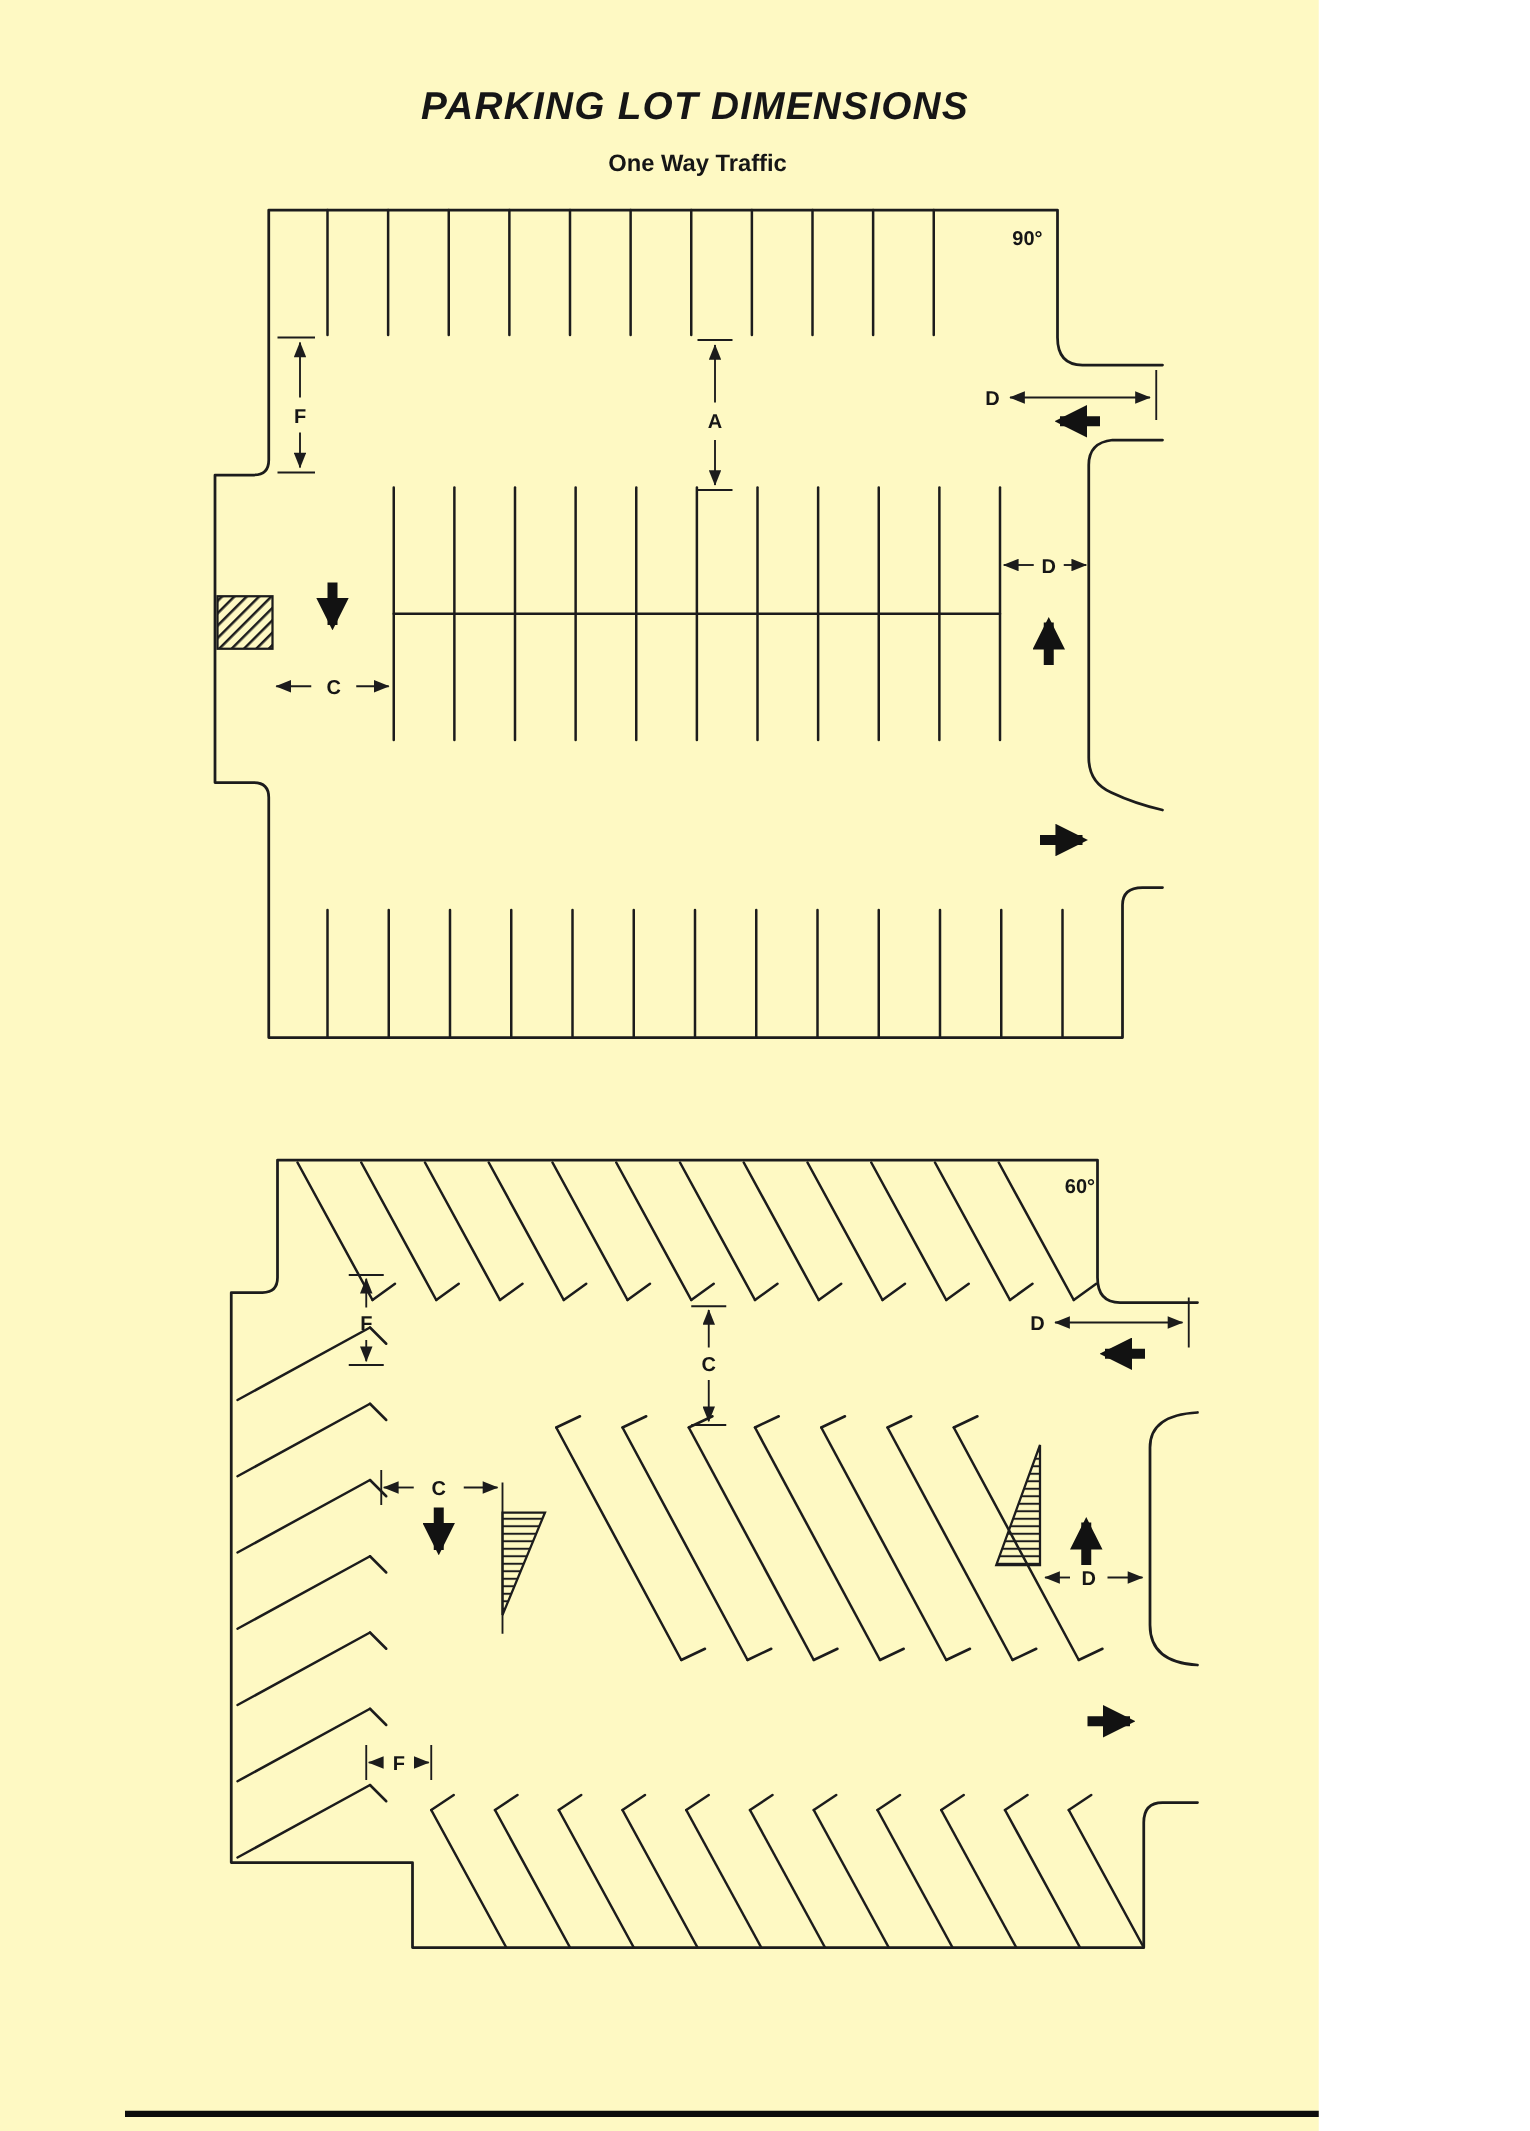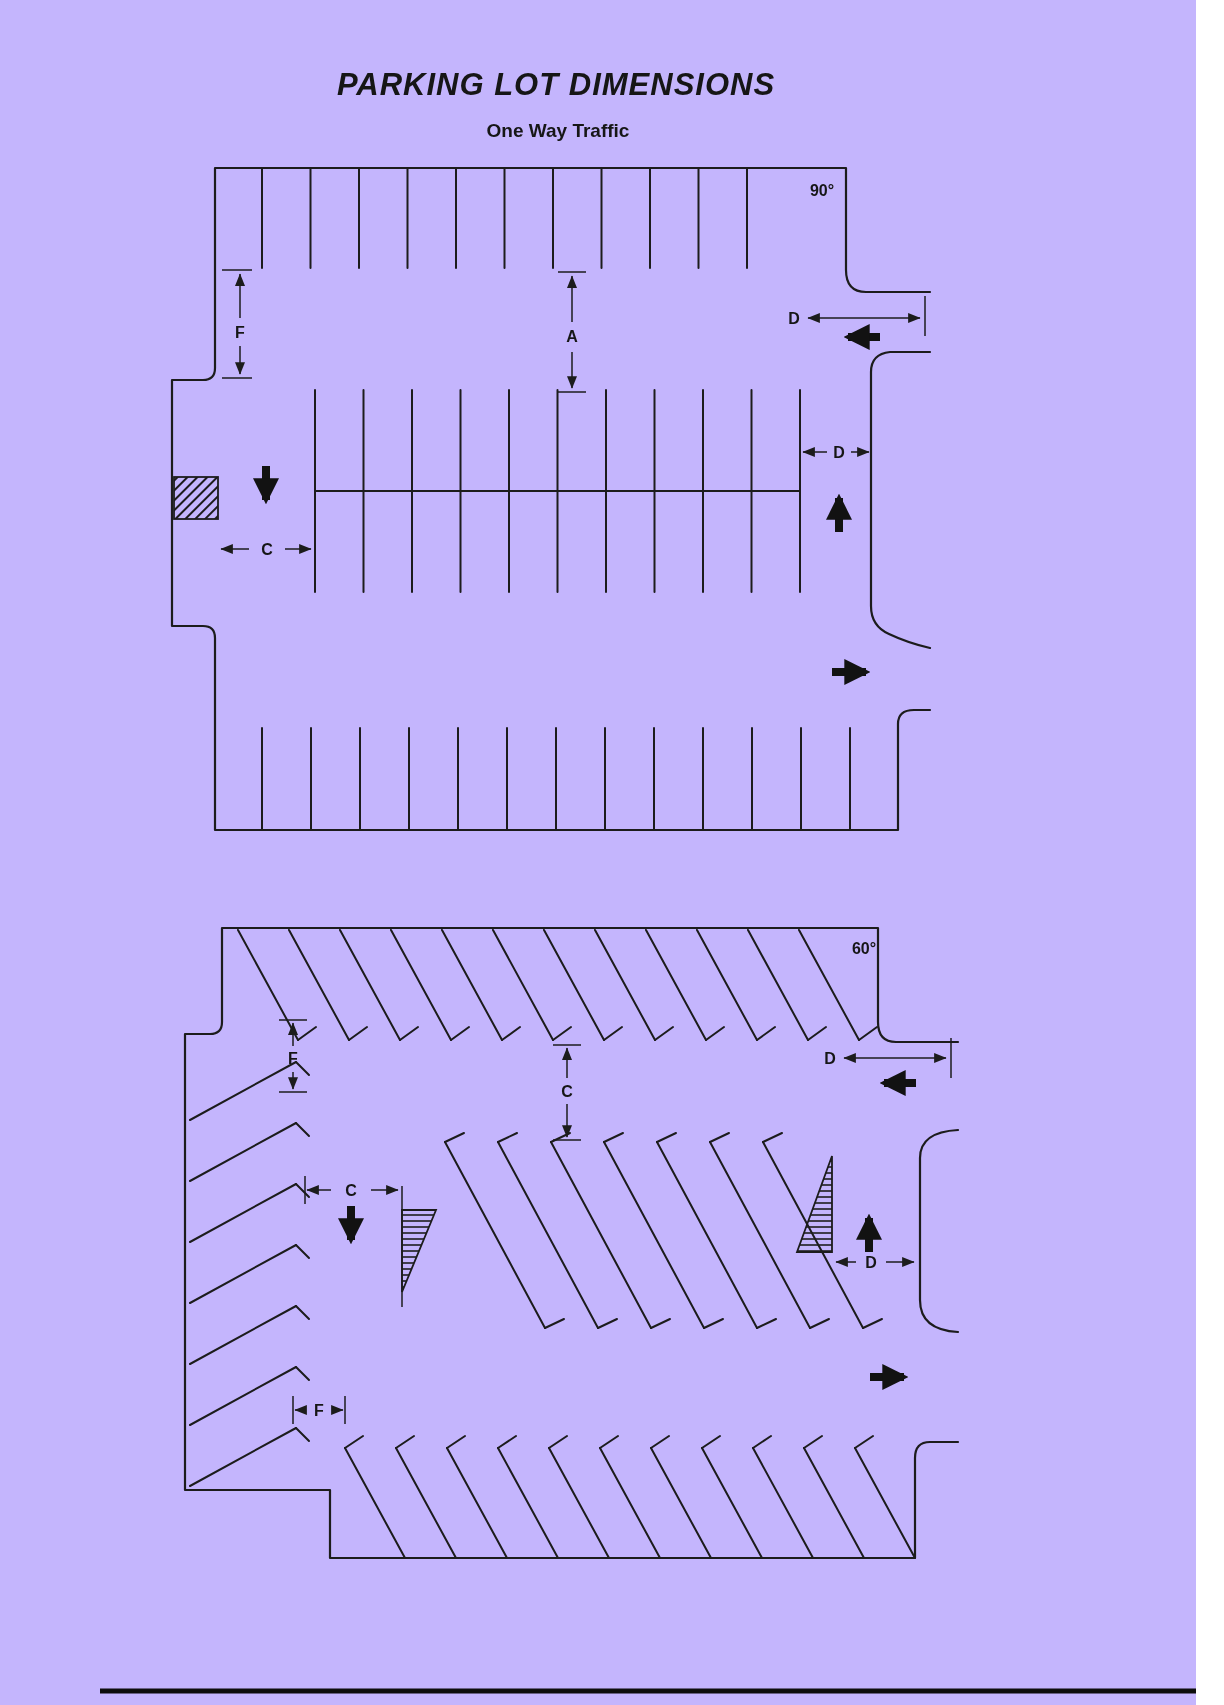--- a/index.html
+++ b/index.html
@@ -1,16 +1,16 @@
 <!DOCTYPE html>
 <html><head>
 <meta charset="utf-8">
 <style>
   html,body{margin:0;padding:0;background:#ffffff;}
-  .page{position:relative;width:1196px;height:1705px;background:#c4b5fd;overflow:hidden;
+  .page{position:relative;width:1055px;height:1705px;background:#fef9c3;overflow:hidden;
         font-family:"Liberation Sans",sans-serif;}
   svg{position:absolute;left:0;top:0;}
   .outline{fill:none;stroke:#1c1c1c;stroke-width:2.2;stroke-linejoin:round;stroke-linecap:round;}
   .stalls line{stroke:#1c1c1c;stroke-width:2;stroke-linecap:round;fill:none;}
   .dim{stroke:#1c1c1c;stroke-width:1.5;fill:none;}
   .tick{stroke:#1c1c1c;stroke-width:1.5;}
   .traffic{stroke:#121212;stroke-width:8;fill:none;}
   .hatched{stroke:#1c1c1c;stroke-width:1.8;}
   text{fill:#161616;}
   .title{font:italic 700 31px "Liberation Sans",sans-serif;letter-spacing:1px;}

